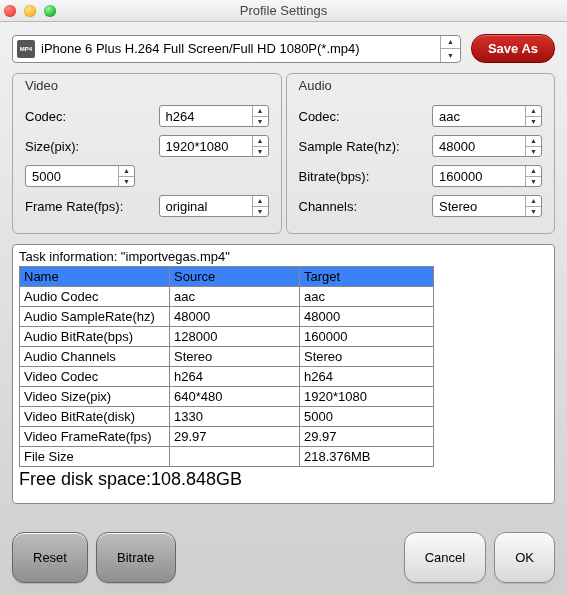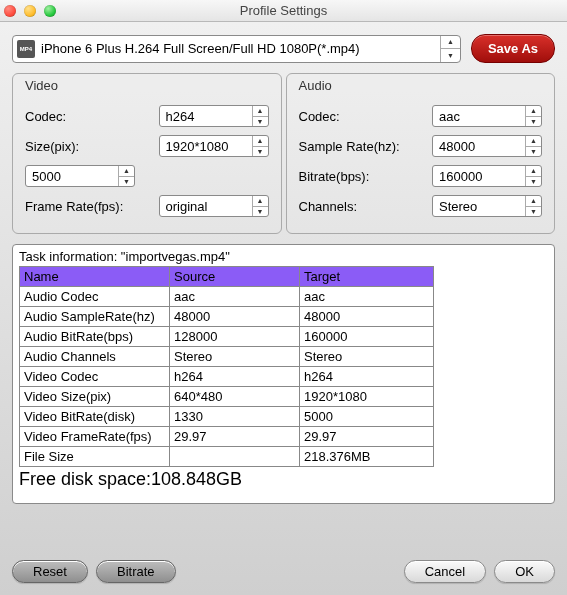--- a/index.html
+++ b/index.html
@@ -130,35 +130,35 @@
     width: 415px;
     font-size:13px;
   }
   table.info th, table.info td {
     border:1px solid #888;
     padding:1px 4px;
     text-align:left;
     height:20px;
   }
   table.info th {
-    background: #8b5cf6;
+    background: #3b82f6;
     font-weight:normal;
   }
   .freedisk { font-size:18px; margin-top:2px;}
   .task-wrap { position:relative; }
 
   .bottom-row {
     display:flex; align-items:center;
     margin-top:auto; padding-top:12px;
   }
   .macbtn {
     background: linear-gradient(#fafafa, #d9d9d9);
     border:1px solid #8a8a8a;
     border-radius: 12px;
-    padding: 3px 20px;
+    padding: 17px 20px;
     font-size:13px;
     cursor:pointer;
     box-shadow: inset 0 1px 0 #fff, 0 1px 1px rgba(0,0,0,.15);
     margin-right:8px;
   }
   .macbtn.dark {
     background: linear-gradient(#bdbdbd, #8f8f8f);
     border-color:#666;
     color:#000;
   }

